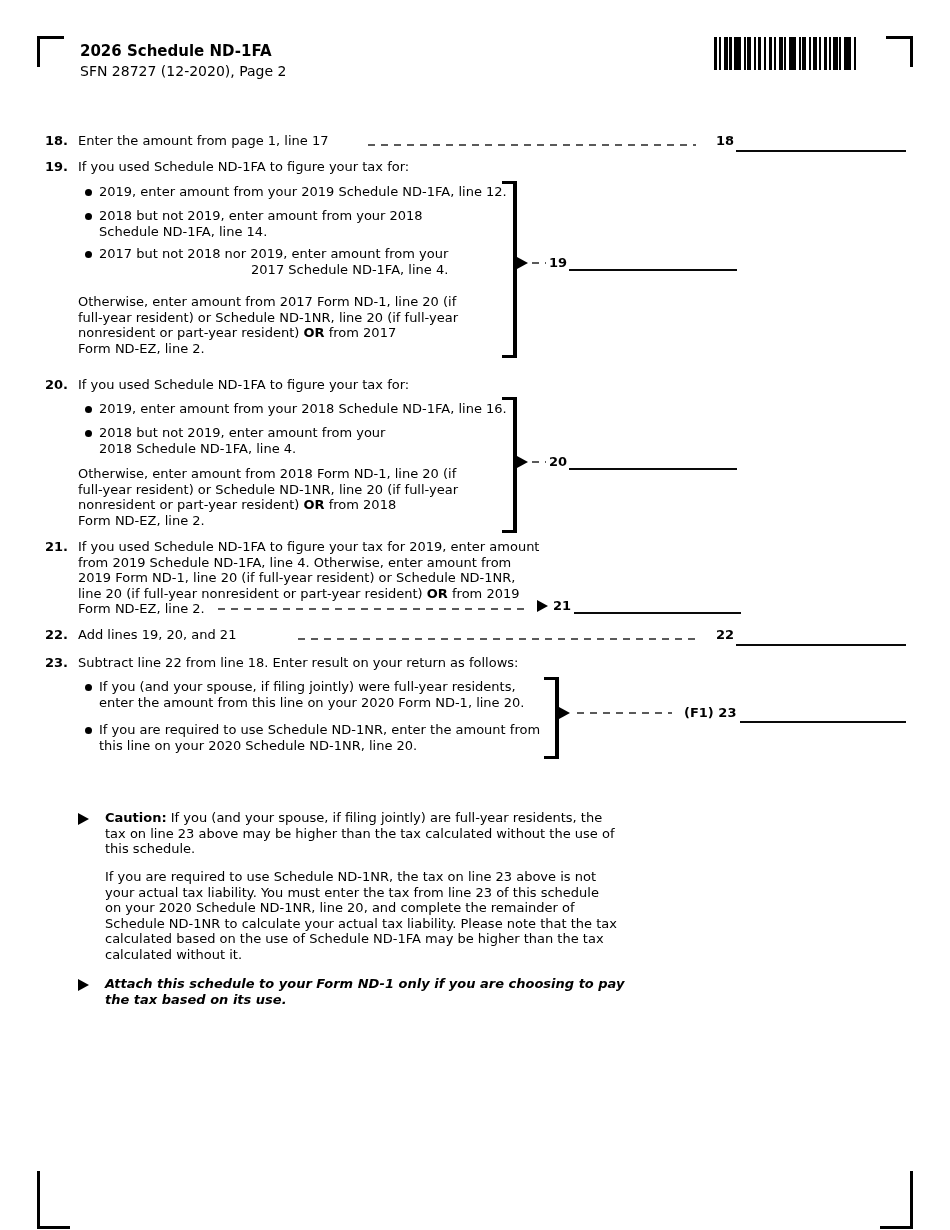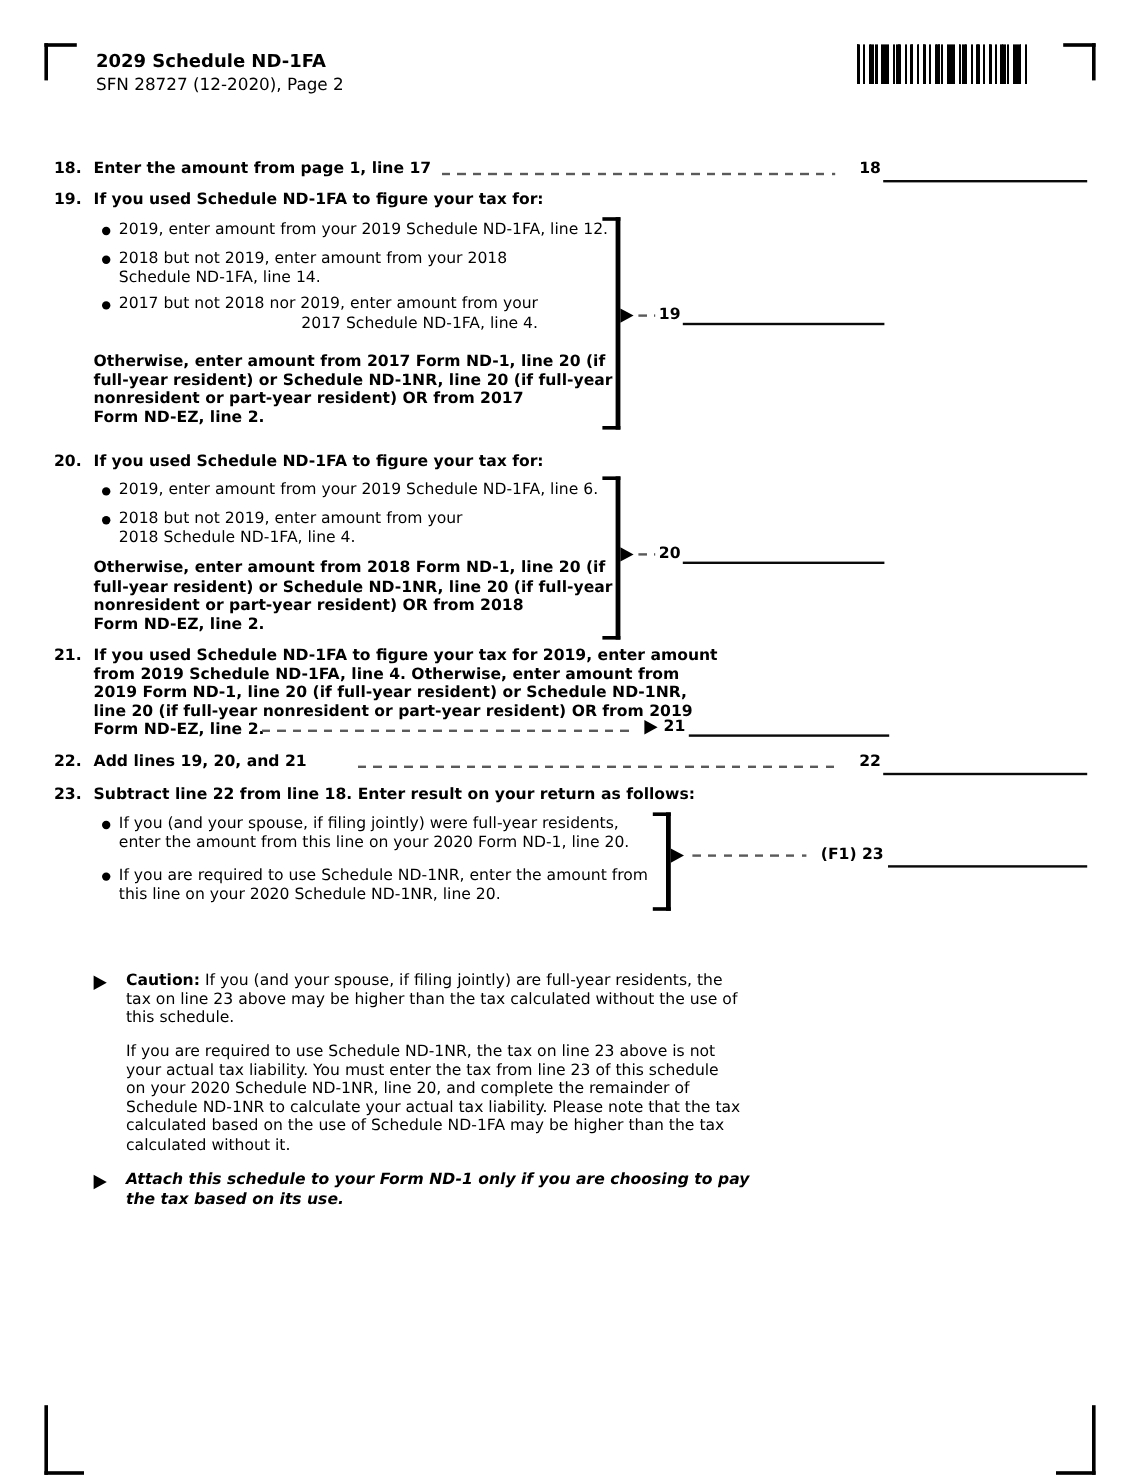--- a/index.html
+++ b/index.html
@@ -3,21 +3,21 @@
 <meta charset="utf-8">
 <style>
   html,body{margin:0;padding:0;background:#fff;}
   .page{
     position:relative;width:950px;height:1230px;background:#fff;
     font-family:"DejaVu Sans","Liberation Sans",sans-serif;
     font-size:13px;line-height:15.5px;color:#000;overflow:hidden;
   }
   .abs{position:absolute;}
   .num{position:absolute;left:45px;font-weight:bold;}
-  .txt{position:absolute;left:78px;font-weight:bold;}
+  .txt{position:absolute;left:78px;}
   .btxt{position:absolute;left:99px;}
   .pre{white-space:pre-line;}
   .dot{position:absolute;left:85px;width:7px;height:7px;border-radius:50%;background:#000;}
   .leader{position:absolute;height:2px;background:repeating-linear-gradient(90deg,#5a5a5a 0 7px,transparent 7px 13px);}
   .ans{position:absolute;height:2px;background:#0a0a0a;}
   .flabel{position:absolute;font-weight:bold;}
   .arrow{position:absolute;width:0;height:0;border-top:6px solid transparent;border-bottom:6px solid transparent;border-left:11px solid #000;}
   .bracket{position:absolute;width:11px;border-top:3px solid #000;border-right:4px solid #000;border-bottom:3px solid #000;}
   .corner{position:absolute;}
   .corner.tl{left:37px;top:36px;width:24px;height:28px;border-top:3px solid #000;border-left:3px solid #000;}
@@ -38,21 +38,21 @@
 </head>
 <body>
 
 <div class="page">
 
   <div class="corner tl"></div>
   <div class="corner tr"></div>
   <div class="corner bl"></div>
   <div class="corner br"></div>
 
-  <div class="title">2029 Schedule ND-1FA</div>
+  <div class="title">2026 Schedule ND-1FA</div>
   <div class="subtitle">SFN 28727 (12-2020), Page 2</div>
   <div class="barcode"></div>
 
   <div class="num" style="top:133px;">18.</div>
   <div class="txt" style="top:133px;">Enter the amount from page 1, line 17</div>
   <div class="leader" style="left:368px;top:144px;width:328px;"></div>
   <div class="flabel" style="left:716px;top:133px;">18</div>
   <div class="ans" style="left:736px;top:150px;width:170px;"></div>
 
   <div class="num" style="top:159px;">19.</div>
@@ -77,21 +77,21 @@
   <div class="bracket" style="left:502px;top:181px;height:171px;"></div>
   <div class="arrow" style="left:517px;top:257px;"></div>
   <div class="leader" style="left:532px;top:262px;width:14px;"></div>
   <div class="flabel" style="left:549px;top:255px;">19</div>
   <div class="ans" style="left:569px;top:269px;width:168px;"></div>
 
   <div class="num" style="top:377px;">20.</div>
   <div class="txt" style="top:377px;">If you used Schedule ND-1FA to figure your tax for:</div>
 
   <div class="dot" style="top:406px;"></div>
-  <div class="btxt pre" style="top:401px;">2019, enter amount from your 2019 Schedule ND-1FA, line 6.</div>
+  <div class="btxt pre" style="top:401px;">2019, enter amount from your 2018 Schedule ND-1FA, line 16.</div>
 
   <div class="dot" style="top:430px;"></div>
   <div class="btxt pre" style="top:425px;">2018 but not 2019, enter amount from your
 2018 Schedule ND-1FA, line 4.</div>
 
   <div class="txt pre" style="top:466px;"><span>Otherwise, enter amount from 2018 Form ND-1, line 20 (if
 full-year resident) or Schedule ND-1NR, line 20 (if full-year
 nonresident or part-year resident) </span><b>OR</b><span> from 2018
 Form ND-EZ, line 2.</span></div>
 

